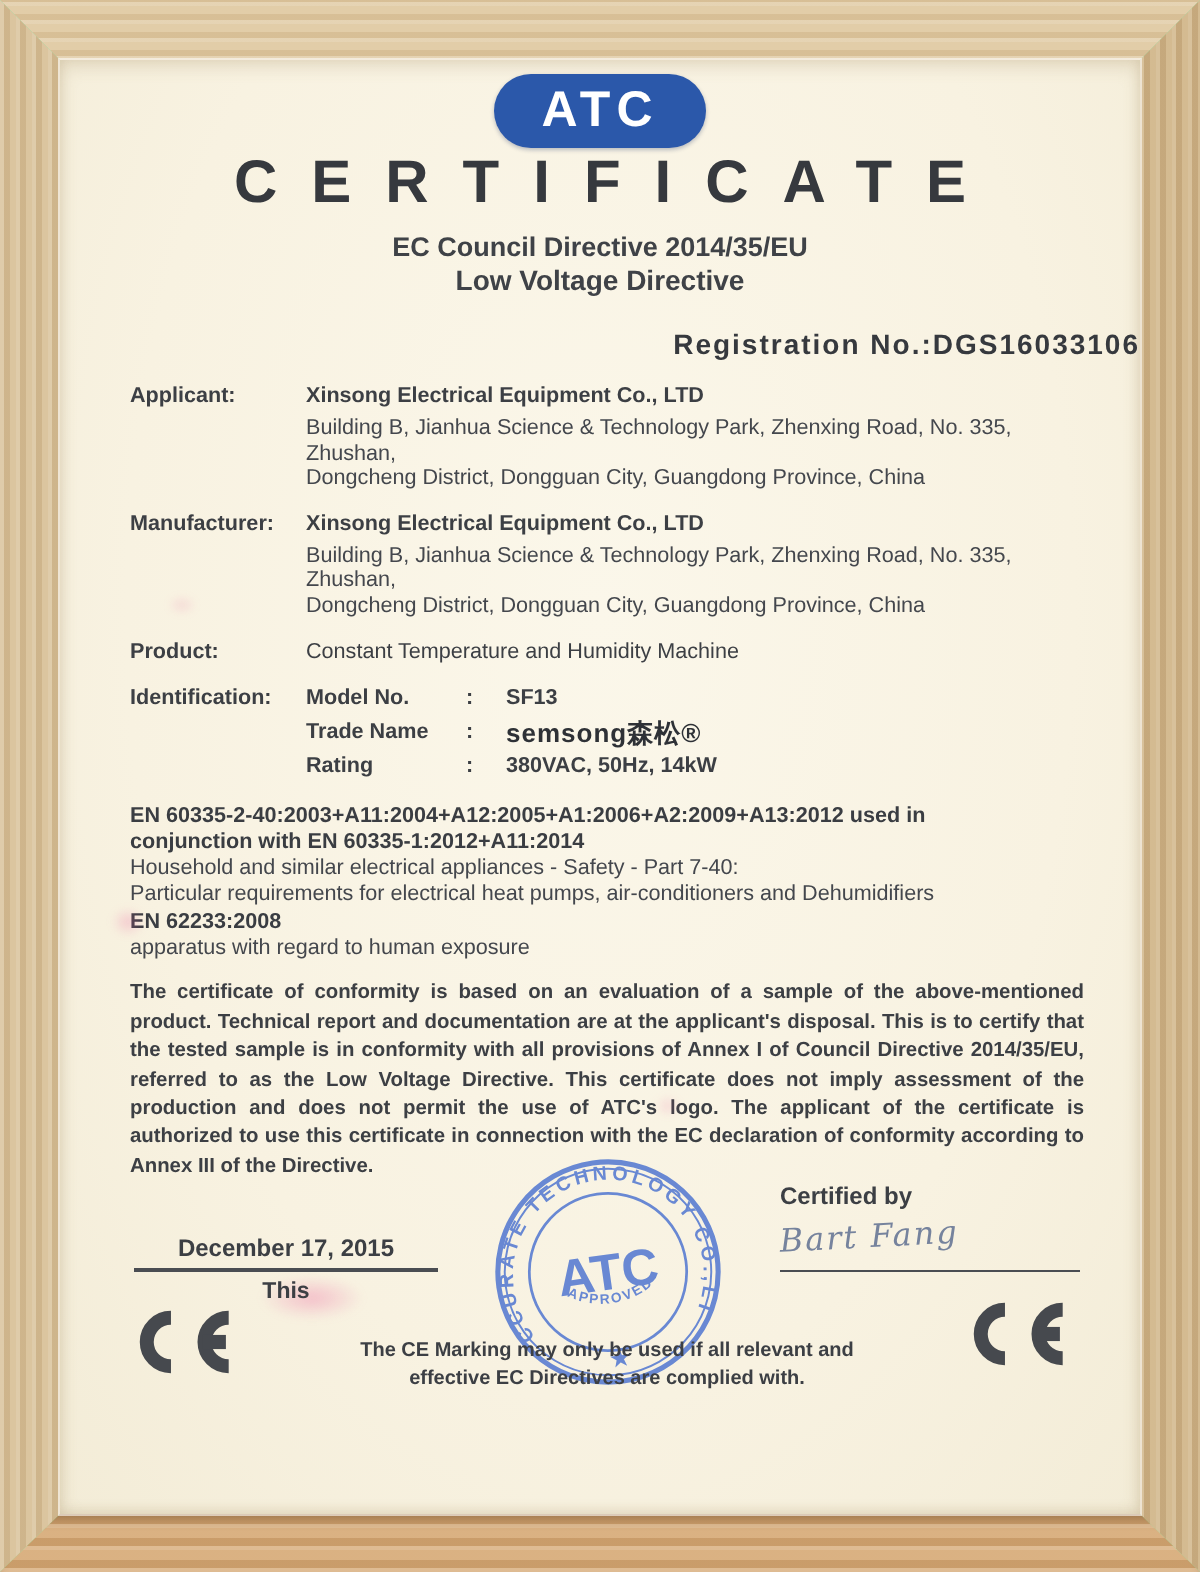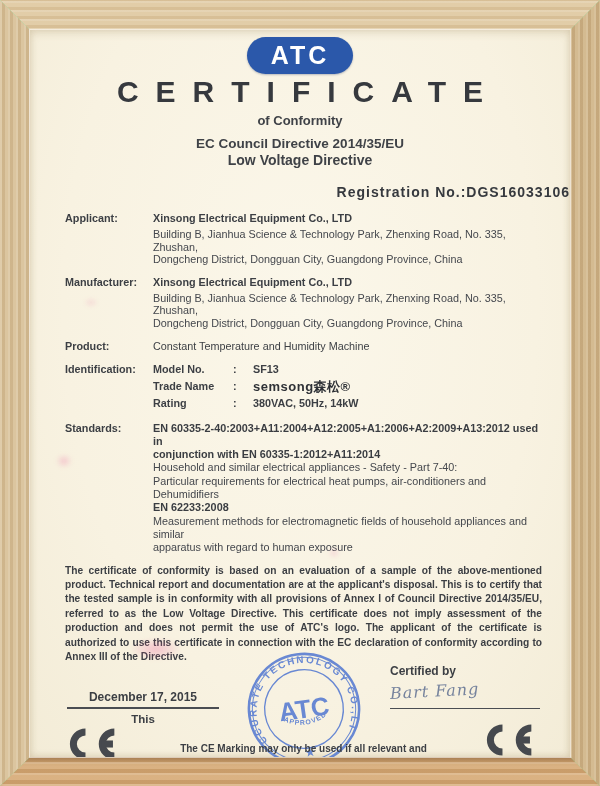--- a/index.html
+++ b/index.html
@@ -126,21 +126,20 @@
     <div class="artifact a2"></div>
     <div class="artifact a3"></div>
     <div class="artifact a4"></div>
 
     <div class="logo-row">
       <div class="atc-logo">
         <span>ATC</span>
       </div>
     </div>
     <div class="cert-title">CERTIFICATE</div>
-    <div class="subtitle">of Conformity</div>
     <div class="directive1">EC Council Directive 2014/35/EU</div>
     <div class="directive2">Low Voltage Directive</div>
     <div class="registration">Registration No.:DGS16033106</div>
 
     <div class="content">
 
       <div class="row mt12">
         <div class="lbl">Applicant:</div>
         <div class="val">
           <div class="name">Xinsong Electrical Equipment Co., LTD</div>
@@ -182,28 +181,26 @@
           </div>
           <div class="id-row">
             <span class="id-key">Rating</span>
             <span class="id-sep">:</span>
             <span class="id-val">380VAC, 50Hz, 14kW</span>
           </div>
         </div>
       </div>
 
       <div class="row mt8">
-        <div class="lbl">Standards:</div>
         <div class="val">
           <div class="std-line bold">EN 60335-2-40:2003+A11:2004+A12:2005+A1:2006+A2:2009+A13:2012 used in</div>
           <div class="std-line bold">conjunction with EN 60335-1:2012+A11:2014</div>
           <div class="std-line">Household and similar electrical appliances - Safety - Part 7-40:</div>
           <div class="std-line">Particular requirements for electrical heat pumps, air-conditioners and Dehumidifiers</div>
           <div class="std-line bold">EN 62233:2008</div>
-          <div class="std-line">Measurement methods for electromagnetic fields of household appliances and similar</div>
           <div class="std-line">apparatus with regard to human exposure</div>
         </div>
       </div>
     </div>
 
     <div class="paragraph">The certificate of conformity is based on an evaluation of a sample of the above-mentioned product. Technical report and documentation are at the applicant's disposal. This is to certify that the tested sample is in conformity with all provisions of Annex I of Council Directive 2014/35/EU, referred to as the Low Voltage Directive. This certificate does not imply assessment of the production and does not permit the use of ATC's logo. The applicant of the certificate is authorized to use this certificate in connection with the EC declaration of conformity according to Annex III of the Directive.</div>
 
     <div class="sign-area">
       <div class="stamp-wrap">
         <svg viewBox="0 0 120 120">

